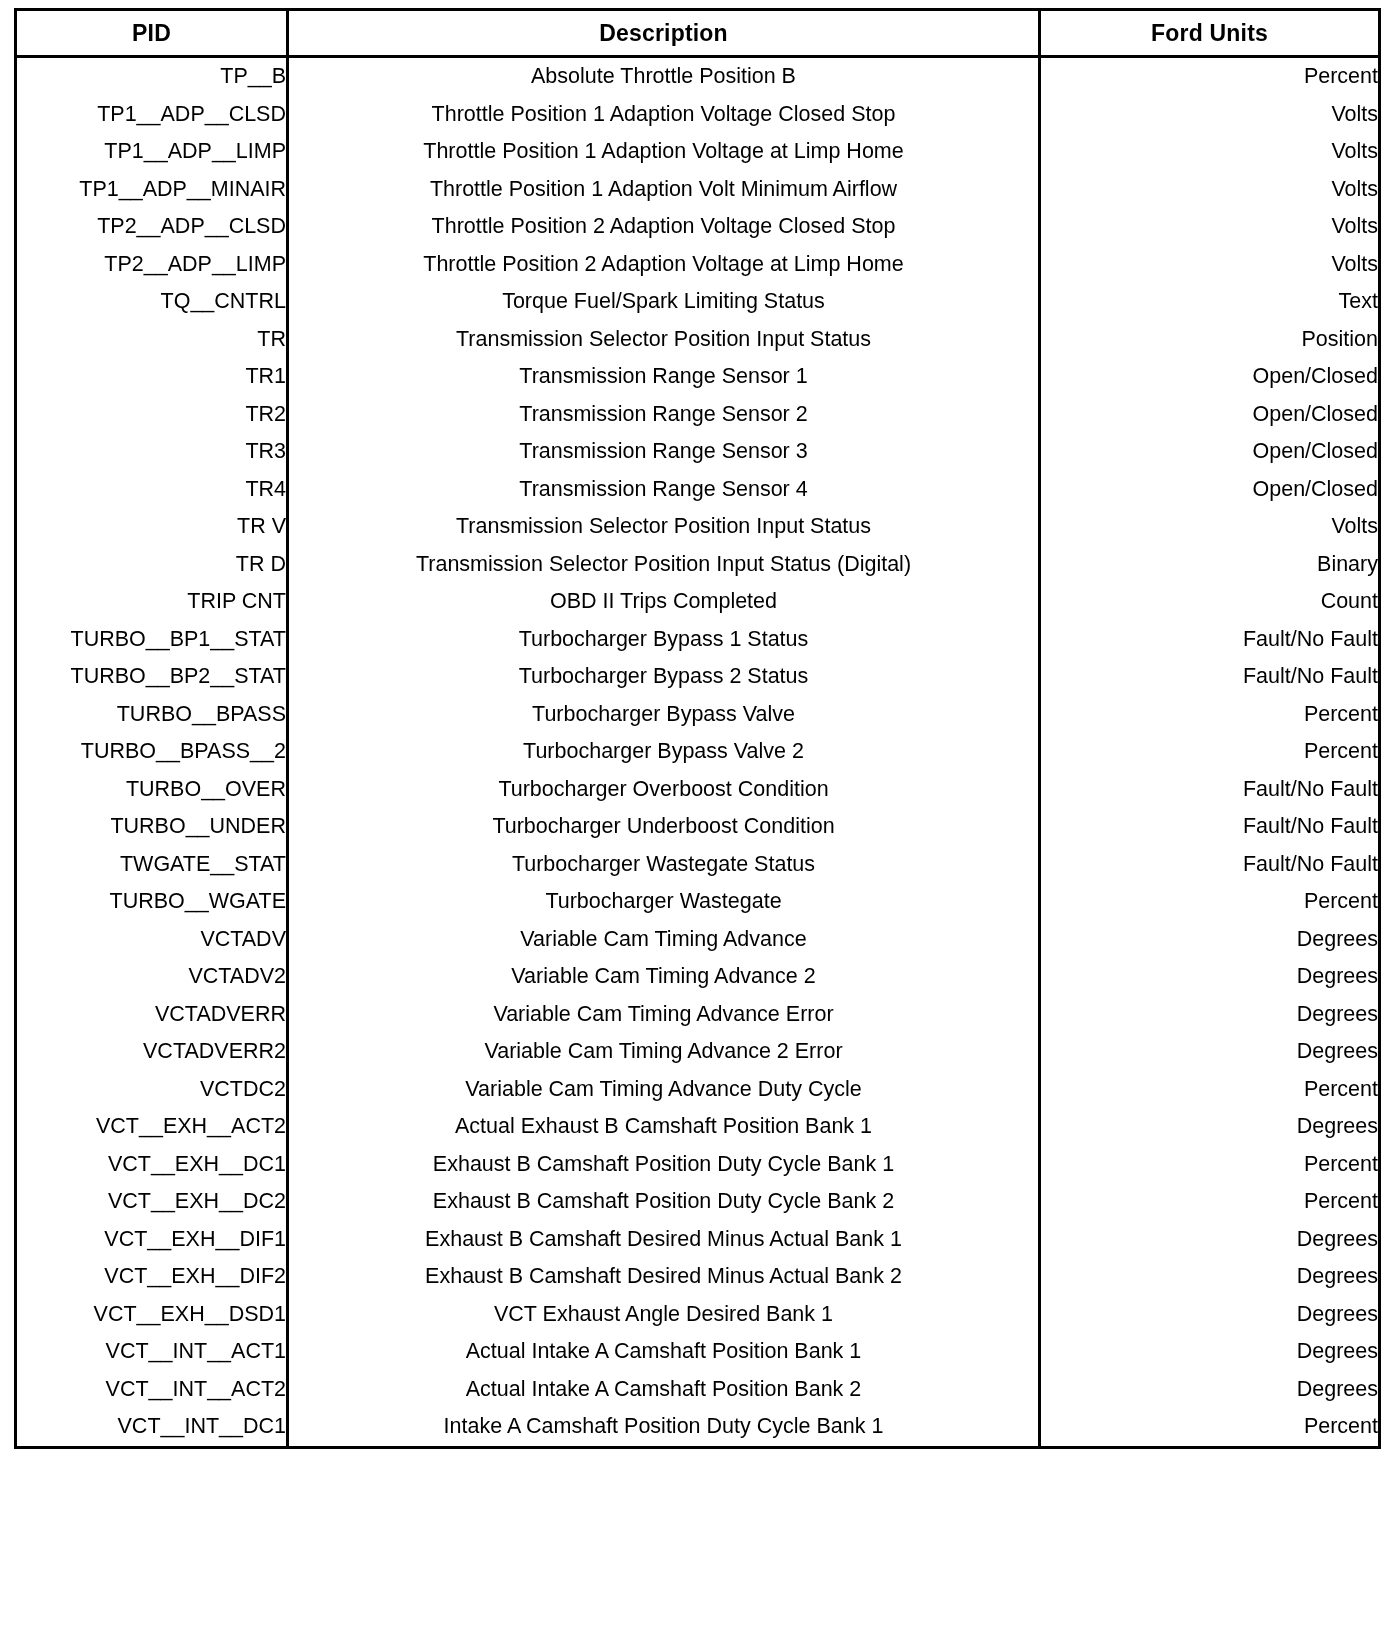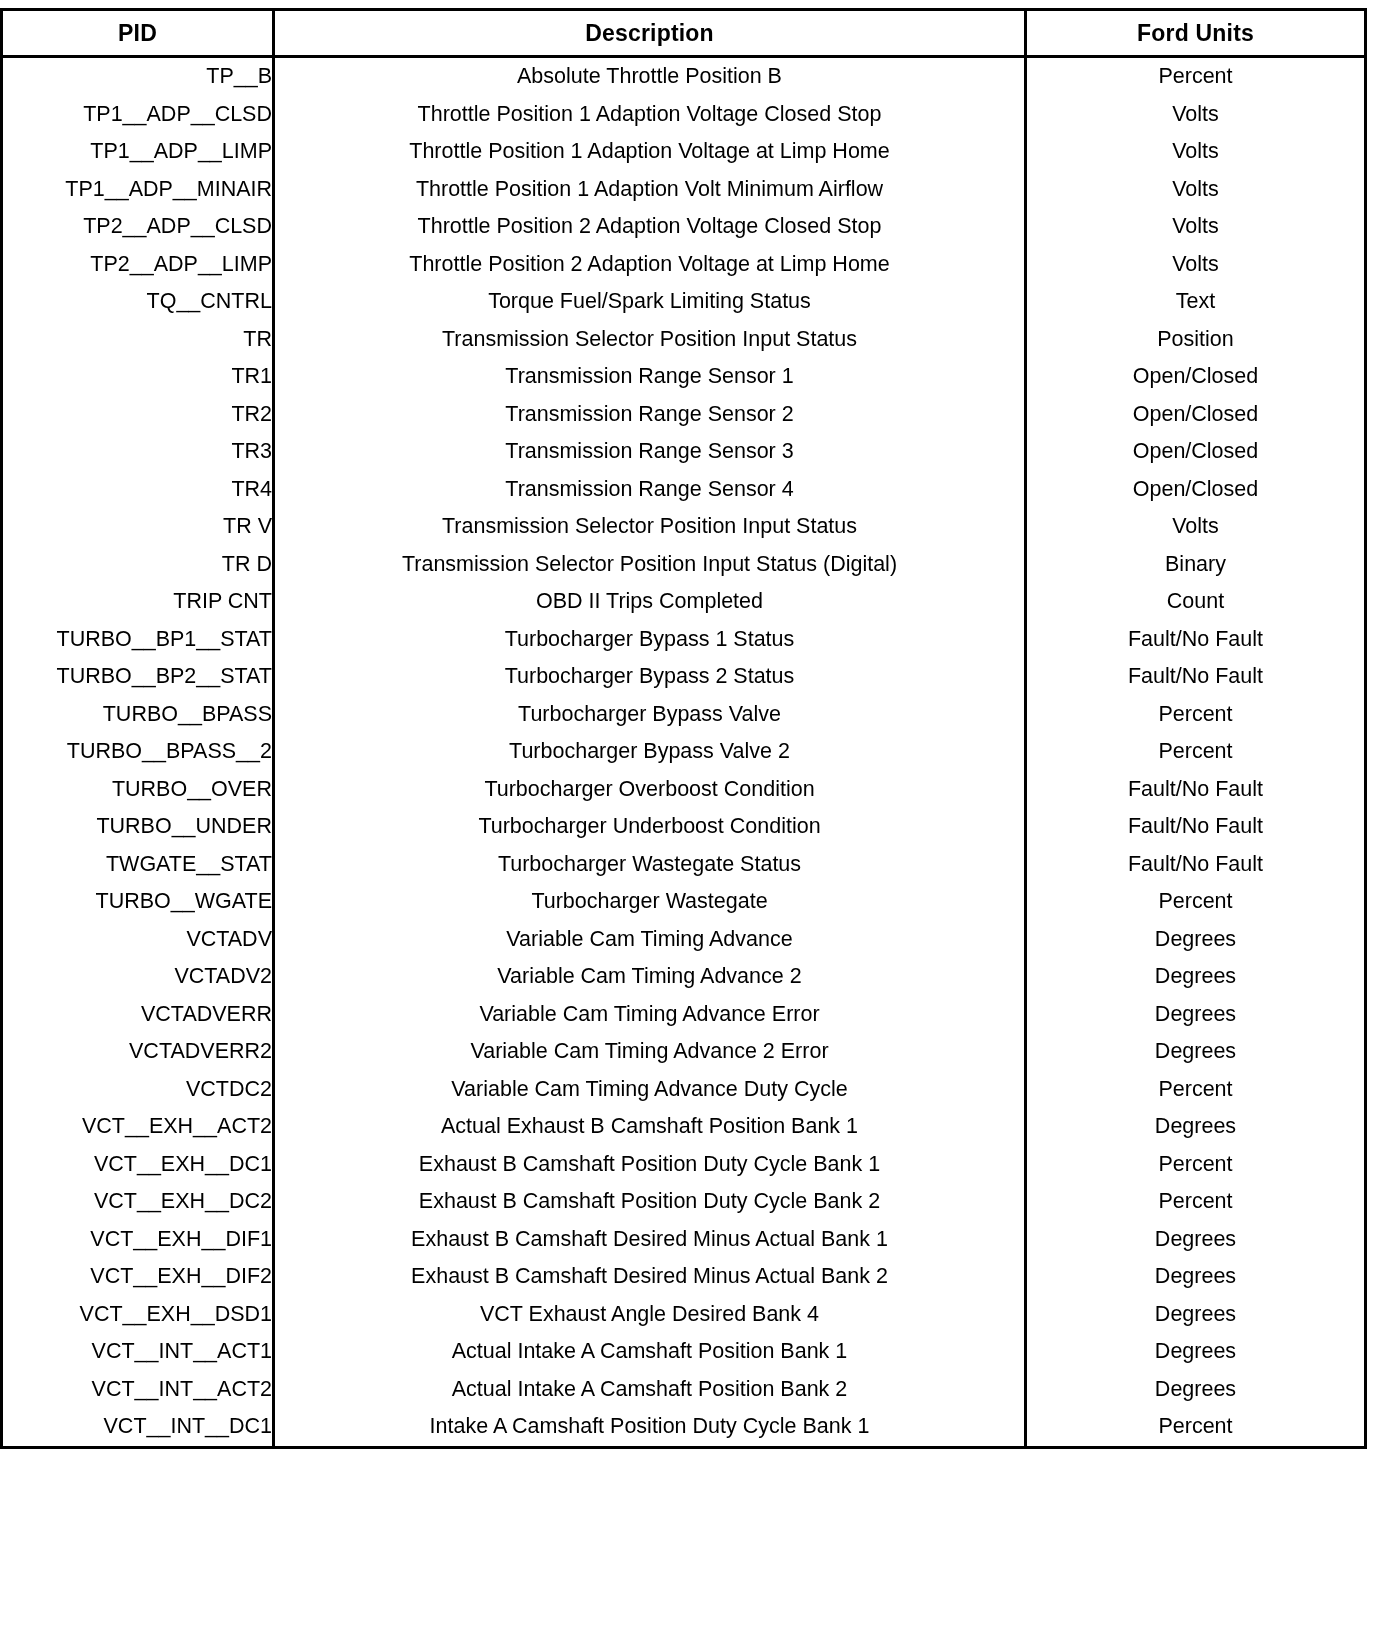--- a/index.html
+++ b/index.html
@@ -10,21 +10,21 @@
   body {
     width: 1392px;
     height: 1632px;
     font-family: "Liberation Sans", sans-serif;
     color: #000000;
   }
   .page {
     box-sizing: border-box;
     width: 1172px;
     height: 1632px;
-    padding: 8px 14px 10px 0;
+    padding: 8px 14px 10px 14px;
   }
   table.pid-table {
     border-collapse: collapse;
     width: 1364px;
     table-layout: fixed;
   }
   table.pid-table col.c-pid   { width: 272px; }
   table.pid-table col.c-desc  { width: 752px; }
   table.pid-table col.c-units { width: 340px; }
 
@@ -57,21 +57,21 @@
     white-space: nowrap;
     overflow: hidden;
   }
   td.desc {
     text-align: center;
     padding-left: 10px;
     white-space: nowrap;
     overflow: hidden;
   }
   td.units {
-    text-align: center;
+    text-align: right;
     white-space: nowrap;
     overflow: hidden;
   }
 </style>
 </head>
 <body>
 
 <div class="page">
   <table class="pid-table">
     <colgroup>
@@ -247,21 +247,21 @@
           <td class="desc">Exhaust B Camshaft Desired Minus Actual Bank 1</td>
           <td class="units">Degrees</td>
         </tr>
         <tr>
           <td class="pid">VCT__EXH__DIF2</td>
           <td class="desc">Exhaust B Camshaft Desired Minus Actual Bank 2</td>
           <td class="units">Degrees</td>
         </tr>
         <tr>
           <td class="pid">VCT__EXH__DSD1</td>
-          <td class="desc">VCT Exhaust Angle Desired Bank 4</td>
+          <td class="desc">VCT Exhaust Angle Desired Bank 1</td>
           <td class="units">Degrees</td>
         </tr>
         <tr>
           <td class="pid">VCT__INT__ACT1</td>
           <td class="desc">Actual Intake A Camshaft Position Bank 1</td>
           <td class="units">Degrees</td>
         </tr>
         <tr>
           <td class="pid">VCT__INT__ACT2</td>
           <td class="desc">Actual Intake A Camshaft Position Bank 2</td>

